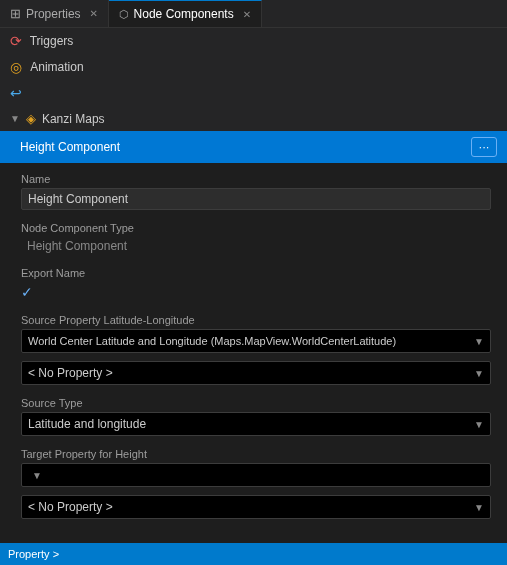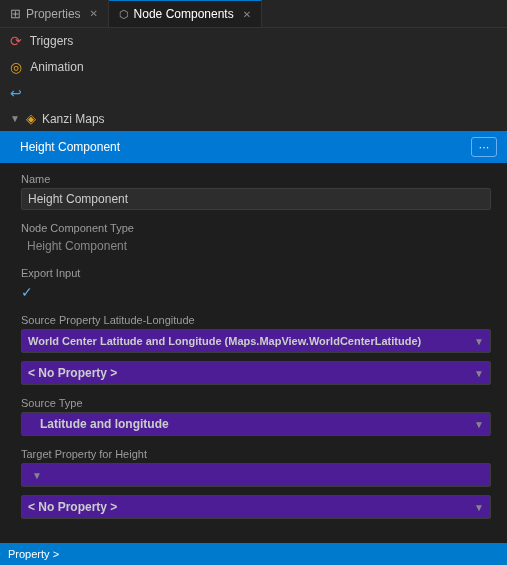--- a/index.html
+++ b/index.html
@@ -126,29 +126,28 @@
       color: #6ab0f5;
       font-size: 14px;
       padding: 2px 0;
     }
 
     
     .dropdown-row {
       display: flex;
       align-items: center;
       justify-content: space-between;
-      background: #4c1d95;
+      background: #000000;
       border: 1px solid #3c3c3c;
       border-radius: 2px;
       padding: 3px 6px;
       min-height: 24px;
       cursor: pointer;
       color: #ccc;
       font-size: 12px;
-      font-weight: bold;
     }
     .dropdown-arrow {
       color: #888;
       font-size: 10px;
       margin-left: 4px;
     }
 
     
     .breadcrumb-bar {
       position: absolute;
@@ -219,21 +218,21 @@
       <div class="prop-label">Name</div>
       <div class="prop-value">Height Component</div>
     </div>
 
     <div class="prop-group">
       <div class="prop-label">Node Component Type</div>
       <div class="prop-value-plain" style="padding-left:6px;">Height Component</div>
     </div>
 
     <div class="prop-group">
-      <div class="prop-label">Export Input</div>
+      <div class="prop-label">Export Name</div>
       <div class="prop-check">✓</div>
     </div>
 
     <div class="prop-group">
       <div class="prop-label">Source Property Latitude-Longitude</div>
       <div class="dropdown-row">
         <span style="font-size:11px;color:#ccc;overflow:hidden;text-overflow:ellipsis;white-space:nowrap;flex:1;">World Center Latitude and Longitude (Maps.MapView.WorldCenterLatitude)</span>
         <span class="dropdown-arrow">▼</span>
       </div>
     </div>
@@ -241,21 +240,21 @@
     <div class="prop-group">
       <div class="dropdown-row">
         <span style="flex:1;">&lt; No Property &gt;</span>
         <span class="dropdown-arrow">▼</span>
       </div>
     </div>
 
     <div class="prop-group">
       <div class="prop-label">Source Type</div>
       <div class="dropdown-row">
-        <span style="flex:1;margin-left:12px;">Latitude and longitude</span>
+        <span style="flex:1;">Latitude and longitude</span>
         <span class="dropdown-arrow">▼</span>
       </div>
     </div>
 
     <div class="prop-group">
       <div class="prop-label">Target Property for Height</div>
       <div class="dropdown-row">
         <span class="dropdown-arrow">▼</span>
       </div>
     </div>

